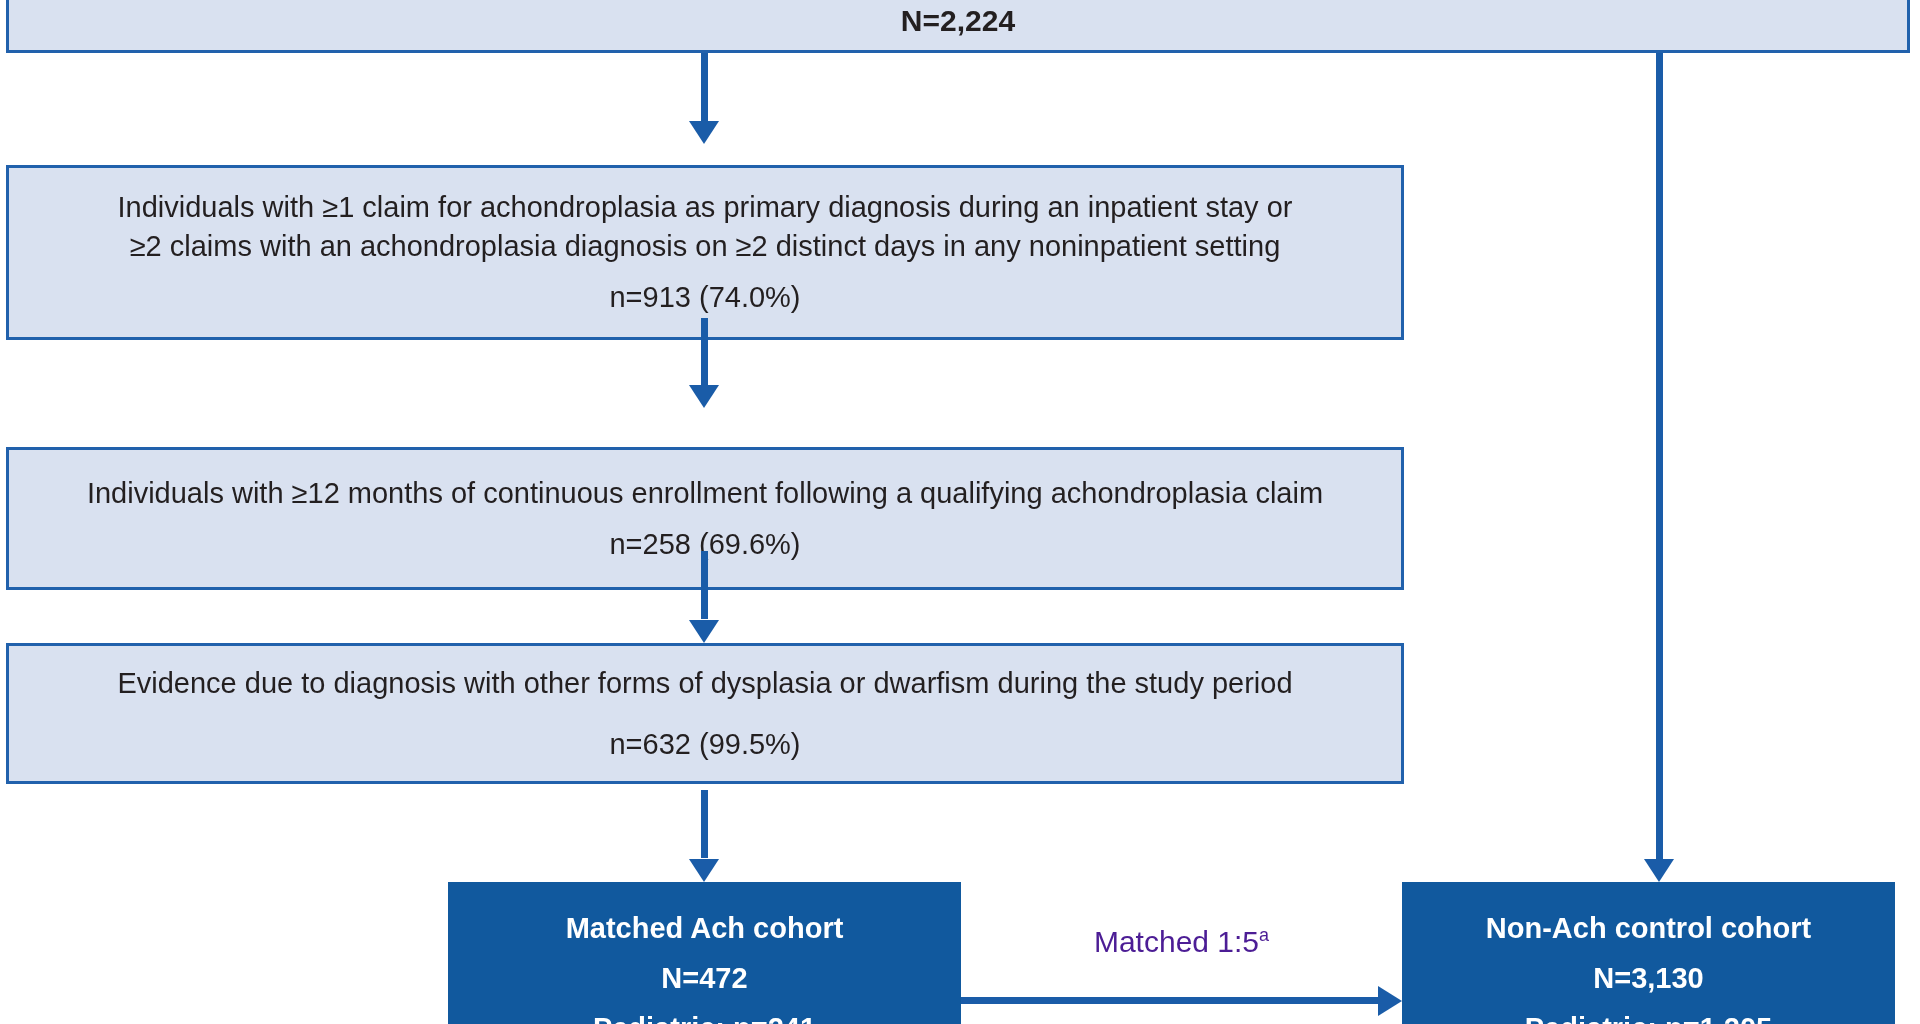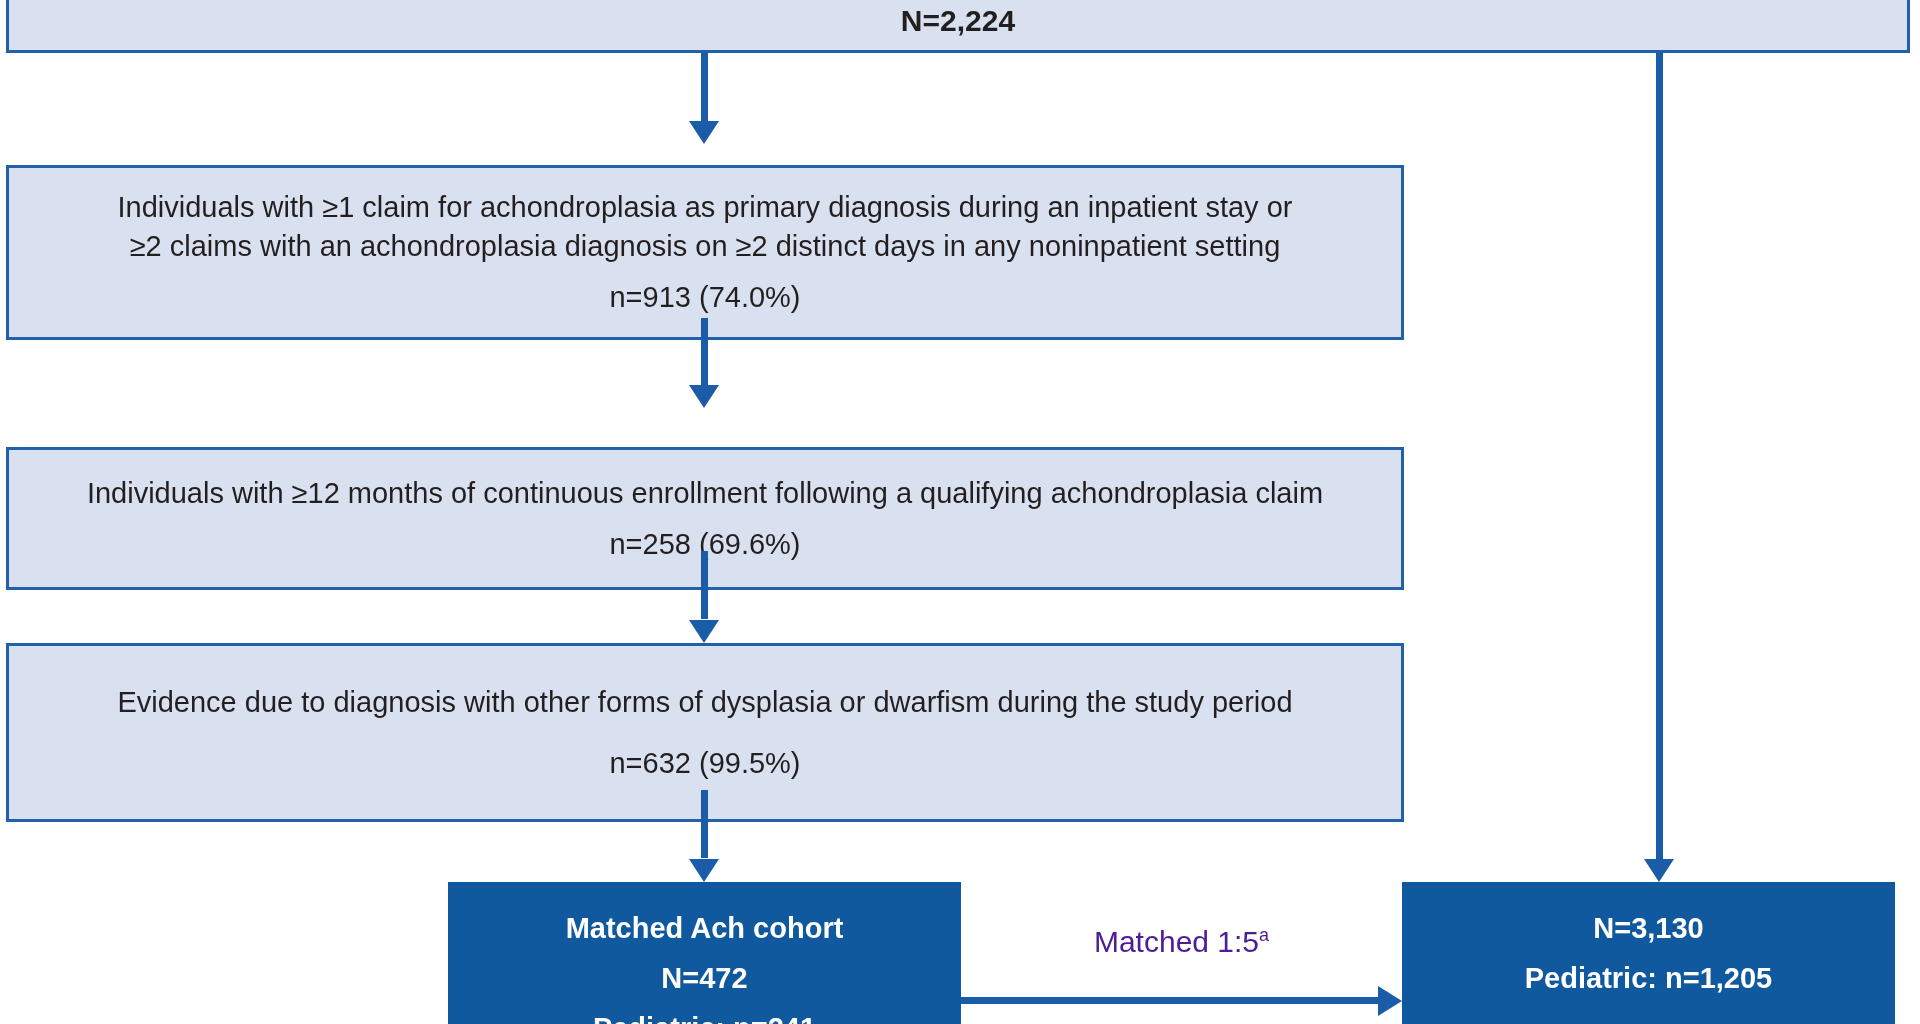--- a/index.html
+++ b/index.html
@@ -35,21 +35,21 @@
     text-align:center; font-size:30px; color:#4c1d95;
   }
   .matchlabel sup { font-size:60%; }
   #top-box {
     left:6px; top:-60px; width:1904px; height:113px;
     justify-content:flex-end; padding-bottom:10px;
     font-weight:bold; font-size:30px;
   }
   #box-claims     { left:6px; top:144px; width:1398px; height:175px;margin-top:21px; }
   #box-enrollment { left:6px; top:408px; width:1398px; height:143px;margin-top:39px; }
-  #box-exclusion  { left:6px; top:643px; width:1398px; height:179px;gap:10px; }
+  #box-exclusion  { left:6px; top:643px; width:1398px; height:141px;gap:10px; }
   #box-matched { left:448px;  top:882px; width:513px; height:175px; }
   #box-control { left:1402px; top:882px; width:493px; height:175px; }
 </style>
 </head>
 <body>
 
 <div class="flowbox" id="top-box">
   <div>N=2,224</div>
 </div>
 
@@ -90,15 +90,16 @@
   <div>Pediatric: n=241</div>
 </div>
 
 <div class="hshaft" style="left:961px; top:997px; width:417px;"></div>
 <div class="hhead" style="left:1378px; top:986px;"></div>
 <div class="matchlabel">
   <span>Matched 1:5</span><sup>a</sup>
 </div>
 
 <div class="darkbox" id="box-control">
+  <div>Non-Ach control cohort</div>
   <div>N=3,130</div>
   <div>Pediatric: n=1,205</div>
 </div>
 
 </body></html>

